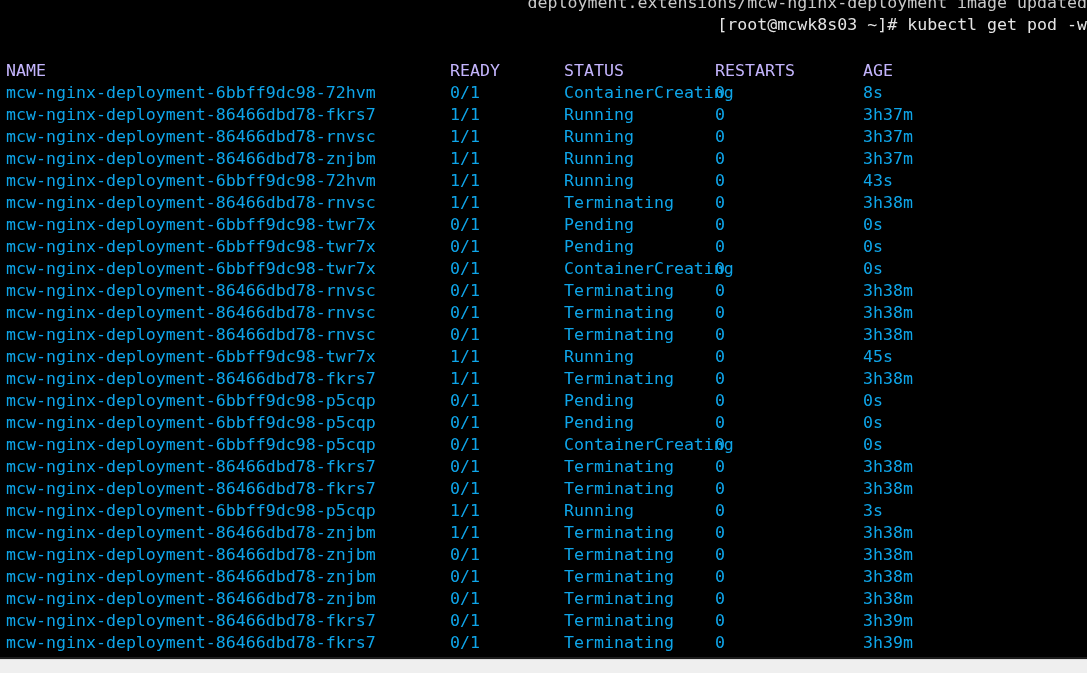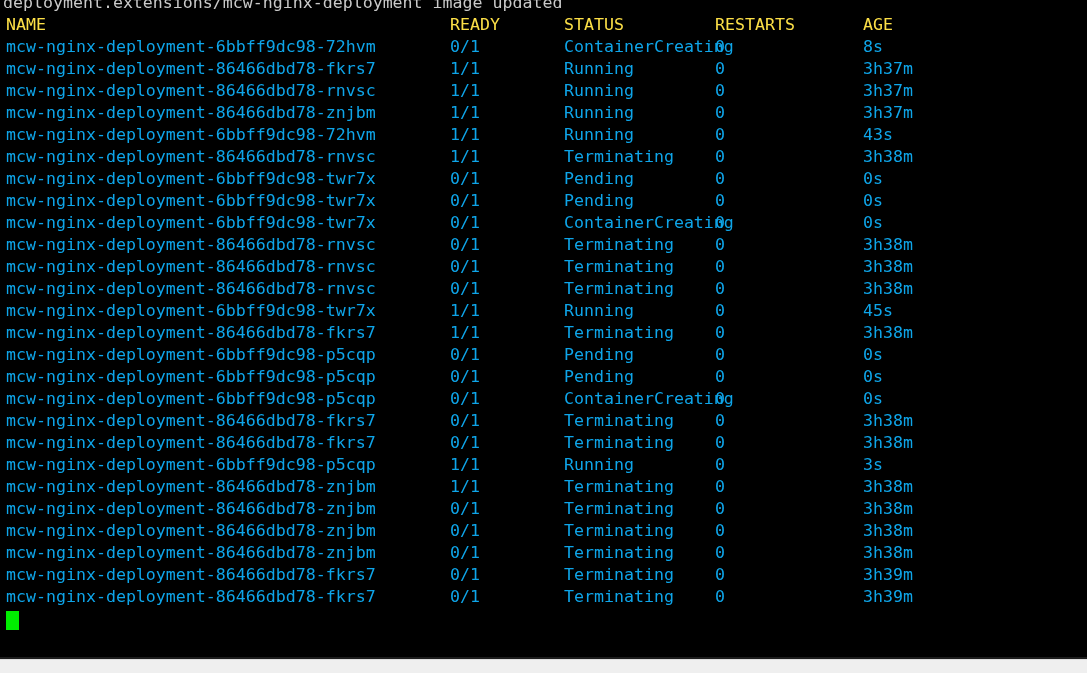--- a/index.html
+++ b/index.html
@@ -12,20 +12,21 @@
     height: 673px;
     overflow: hidden;
     font-family: "DejaVu Sans Mono", "Liberation Mono", monospace;
   }
 
   #screen {
     position: relative;
     width: 869px;
     height: 673px;
     background: #efefef;
+    text-align: right;
   }
 
   
   #terminal {
     position: absolute;
     left: 0;
     top: 0;
     width: 1087px;
     height: 657px;
     background: #000000;
@@ -67,21 +68,21 @@
     position: absolute;
     top: 0;
     white-space: pre;
   }
   .c-name     { left: 3px;   }
   .c-ready    { left: 447px; }
   .c-status   { left: 561px; }
   .c-restarts { left: 712px; }
   .c-age      { left: 860px; }
 
-  .row.header { color: #fde047; }
+  .row.header { color: #c4b5fd; margin-top: 24px; }
 
   
   #cursor-line {
     position: relative;
     height: 22px;
   }
   #cursor {
     position: absolute;
     left: 3px;
     top: 3px;
@@ -113,20 +114,21 @@
 </head>
 <body>
 
 <div id="screen">
 
   <div id="terminal">
     <div id="term-inner">
 
       <div class="term-line scrolled-off">deployment.extensions/mcw-nginx-deployment image updated</div>
 
+      <div class="term-line prompt-line">[root@mcwk8s03 ~]# kubectl get pod -w</div>
 
       <div class="row header">
         <span class="c-name">NAME</span>
         <span class="c-ready">READY</span>
         <span class="c-status">STATUS</span>
         <span class="c-restarts">RESTARTS</span>
         <span class="c-age">AGE</span>
       </div>
 
       <div id="rows">

